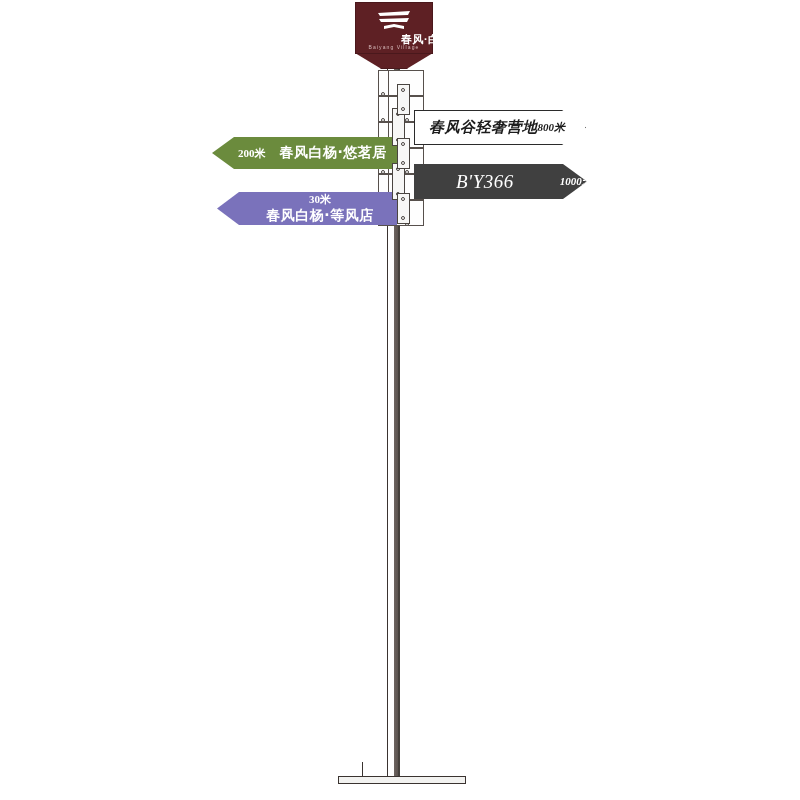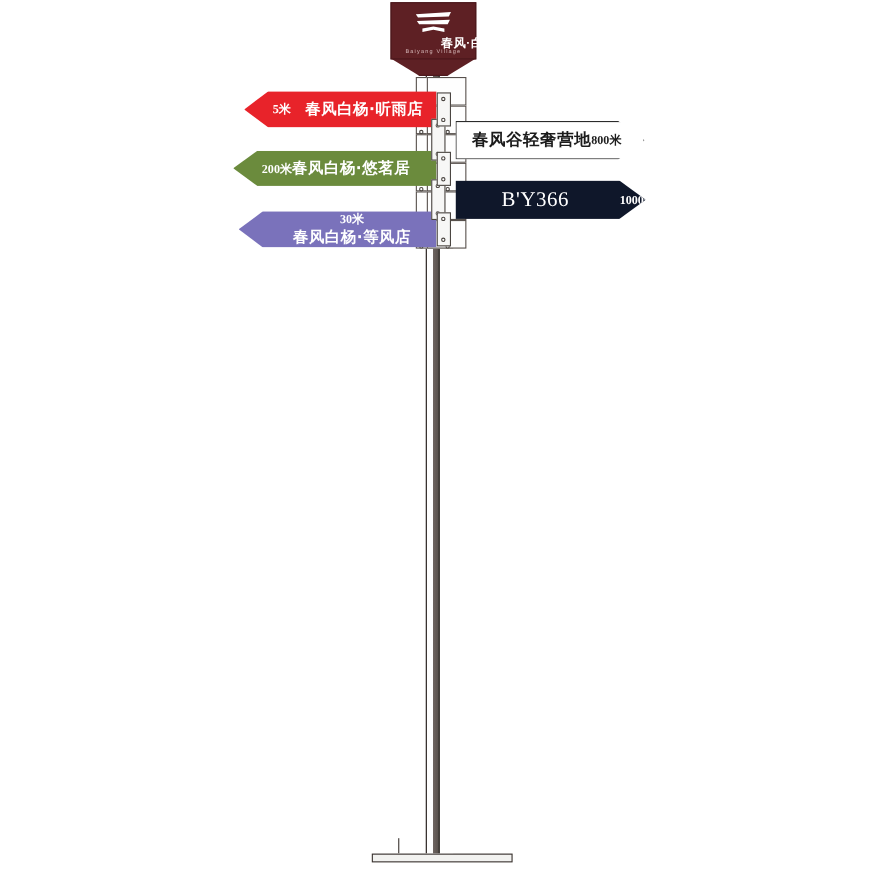--- a/index.html
+++ b/index.html
@@ -183,20 +183,21 @@
   }
   .blade.left {
     clip-path: polygon(22px 0, 100% 0, 100% 100%, 22px 100%, 0 50%);
     justify-content: flex-start;
     padding-left: 26px;
   }
   .blade.right {
     clip-path: polygon(0 0, calc(100% - 24px) 0, 100% 50%, calc(100% - 24px) 100%, 0 100%);
     justify-content: flex-start;
     padding-left: 14px;
+    font-style: italic;
   }
 
   .dist {
     font-family: "Liberation Serif", "DejaVu Serif", serif;
     font-weight: bold;
   }
   .name {
     font-family: "DejaVu Sans", "Liberation Sans", sans-serif;
     font-weight: bold;
   }
@@ -208,21 +209,21 @@
   }
   #blade-red .dist { font-size: 11px; }
   #blade-red .name { font-size: 14px; margin-left: 13px; letter-spacing: 0.5px; }
 
   
   #blade-green {
     left: 212px; top: 137px; width: 185px; height: 32px;
     background: #6b8b3d; color: #ffffff;
   }
   #blade-green .dist { font-size: 11px; }
-  #blade-green .name { font-size: 14px; margin-left: 0; letter-spacing: 0.5px; }
+  #blade-green .name { font-size: 14px; margin-left: 14px; letter-spacing: 0.5px; }
 
   
   #blade-purple {
     left: 217px; top: 192px; width: 180px; height: 33px;
     background: #7a72bb; color: #ffffff; flex-direction: column;
   }
   #blade-purple .dist { font-size: 11px; }
   #blade-purple .name { font-size: 14px; margin-left: 0; letter-spacing: 0.5px; }
 
   
@@ -231,21 +232,21 @@
     background: #ffffff; color: #1c1c1c;
     border: 1.4px solid #2b2b2b;
     clip-path: polygon(0 0, calc(100% - 24px) 0, 100% 50%, calc(100% - 24px) 100%, 0 100%);
   }
   #blade-white .name { font-size: 15px; letter-spacing: 0.5px; }
   #blade-white .dist { font-size: 11px; }
 
   
   #blade-pink {
     left: 414px; top: 164px; width: 173px; height: 35px;
-    background: #0f172a; color: #ffffff; justify-content: space-between;
+    background: #404040; color: #ffffff; justify-content: space-between;
   }
   #blade-pink .name {
     font-size: 19px; margin-left: 28px;
     font-family: "Liberation Serif", "DejaVu Serif", serif;
     font-weight: normal; letter-spacing: 0.5px;
   }
   #blade-pink .dist { font-size: 11px; margin-left: 46px; }
 </style>
 </head>
 <body>
@@ -290,24 +291,20 @@
   <div class="railbolt" style="left:381px; top:170px;"></div>
   <div class="railbolt" style="left:381px; top:196px;"></div>
   <div class="railbolt" style="left:381px; top:222px;"></div>
   <div class="railbolt" style="left:405px; top:92px;"></div>
   <div class="railbolt" style="left:405px; top:118px;"></div>
   <div class="railbolt" style="left:405px; top:144px;"></div>
   <div class="railbolt" style="left:405px; top:170px;"></div>
   <div class="railbolt" style="left:405px; top:196px;"></div>
   <div class="railbolt" style="left:405px; top:222px;"></div>
 
-  <div class="blade left" id="blade-red">
-    <span class="dist">5米</span>
-    <span class="name">春风白杨·听雨店</span>
-  </div>
 
   <div class="blade left" id="blade-green">
     <span class="dist">200米</span>
     <span class="name">春风白杨·悠茗居</span>
   </div>
 
   <div class="blade left" id="blade-purple">
     <span class="dist">30米</span>
     <span class="name">春风白杨·等风店</span>
   </div>

